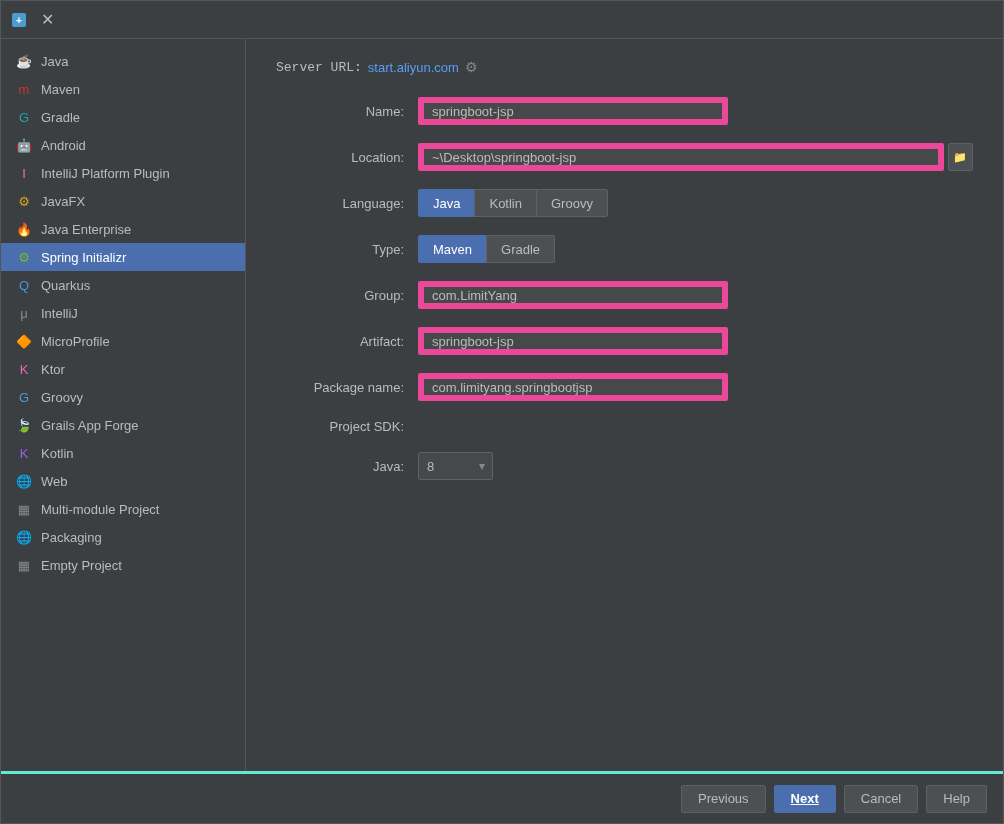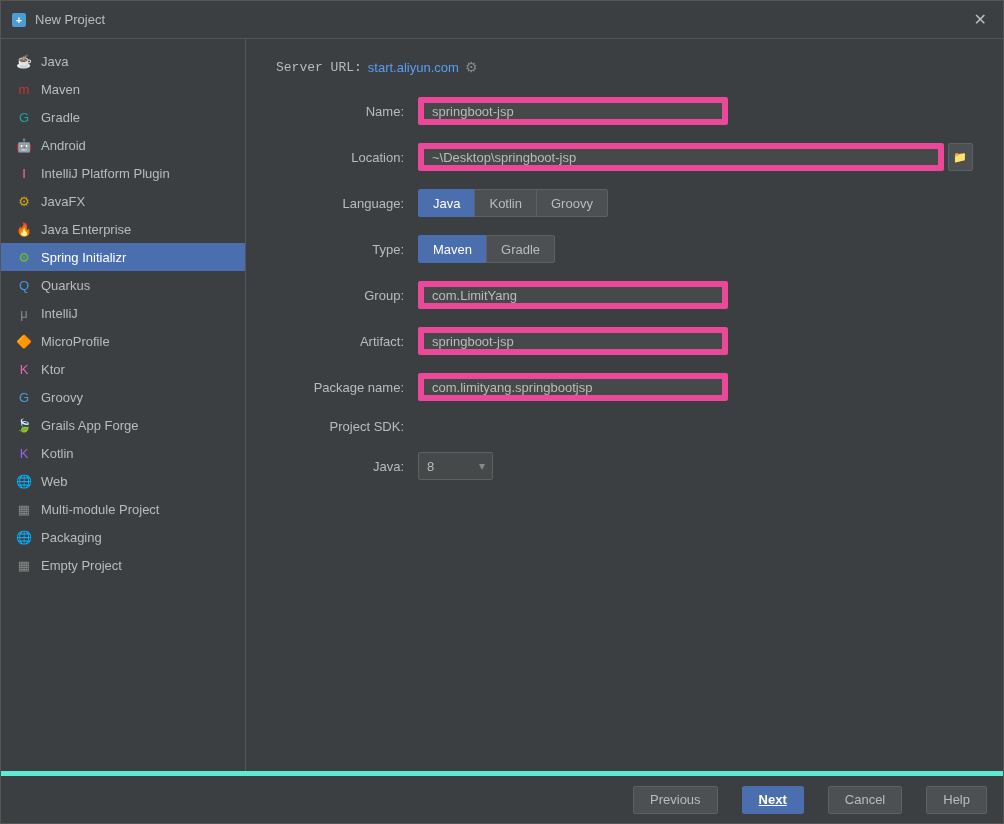--- a/index.html
+++ b/index.html
@@ -229,26 +229,26 @@
       position: absolute;
       right: 8px;
       top: 50%;
       transform: translateY(-50%);
       color: #888;
       pointer-events: none;
       font-size: 12px;
     }
     .footer {
       height: 52px;
-      border-top: 5px solid #5eead4;
+      border-top: 3px solid #5eead4;
       display: flex;
       align-items: center;
       justify-content: flex-end;
       padding: 0 16px;
-      gap: 24px;
+      gap: 8px;
       background: #3c3f41;
       flex-shrink: 0;
     }
     .footer-btn {
       height: 28px;
       padding: 0 16px;
       font-size: 13px;
       border-radius: 2px;
       cursor: pointer;
       border: 1px solid #5c6164;
@@ -288,21 +288,20 @@
 
 <div class="dialog">
 
   <div class="title-bar">
     <span class="title-bar-icon">
       <svg width="16" height="16" viewBox="0 0 16 16">
         <rect x="1" y="1" width="14" height="14" rx="2" fill="#4b9cd3"></rect>
         <text x="8" y="12" text-anchor="middle" font-size="10" fill="white" font-weight="bold">+</text>
       </svg>
     </span>
-    <span class="title-bar-title">New Project</span>
     <span class="title-bar-close">✕</span>
   </div>
 
   <div class="content">
 
     <div class="sidebar">
     <div class="sidebar-item">
           <span class="sidebar-icon icon-java">☕</span>
           <span>Java</span>
         </div>

